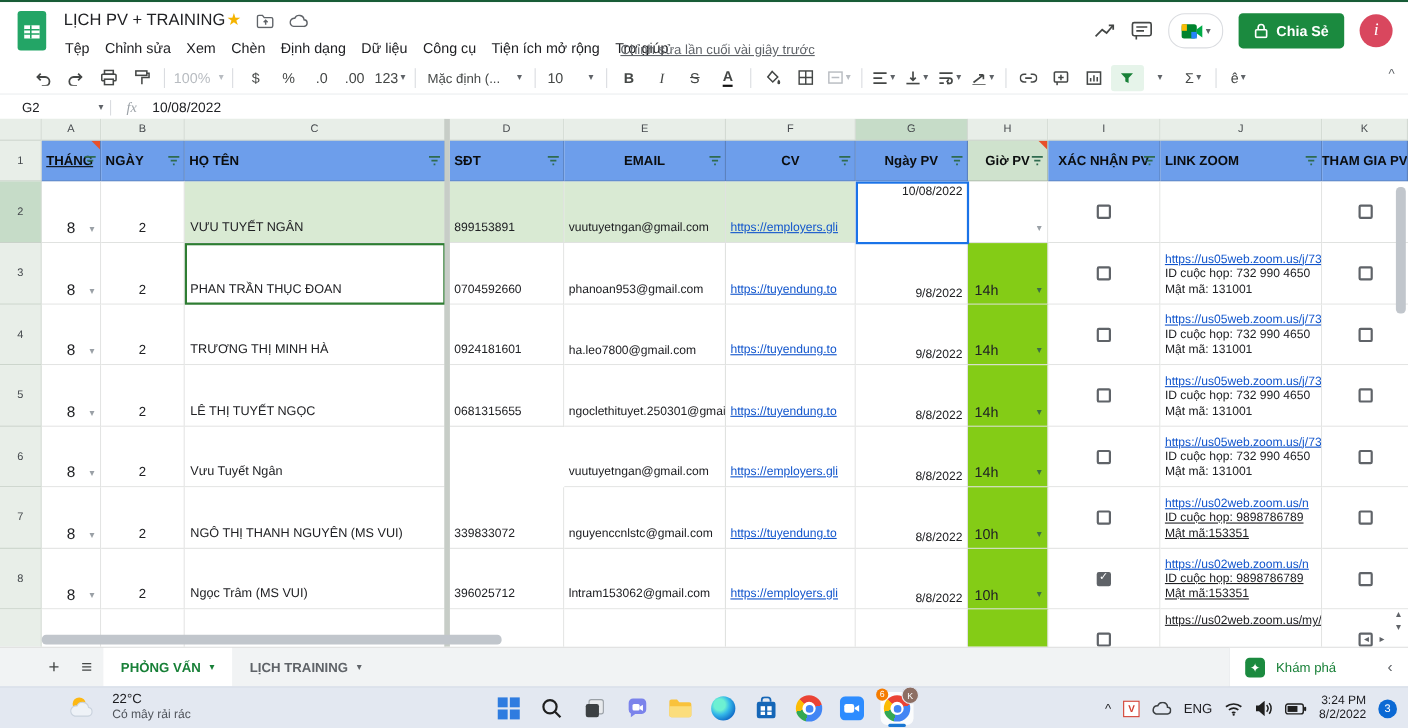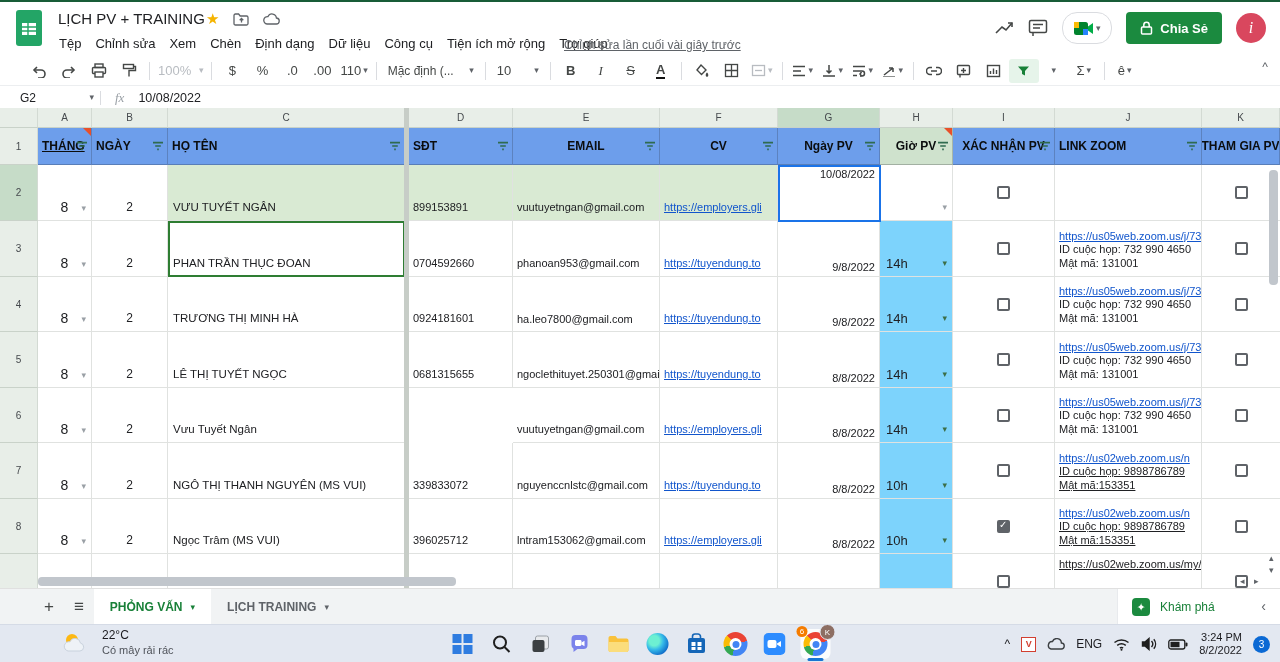--- a/index.html
+++ b/index.html
@@ -56,21 +56,21 @@
   .strip{background:#e8eee8;border-right:1px solid #d3dad3;border-bottom:1px solid #c9d2c9;
          color:#45494d;font-size:10px;align-items:center;justify-content:center;}
   .strip.sel{background:#c6dcc8;}
   .hdr{background:#6d9eeb;border-right:1px solid rgba(32,33,36,.22);border-bottom:1px solid rgba(32,33,36,.25);
        align-items:center;font-weight:bold;font-size:12px;color:#0b0d0e;}
   .hdr.hgreen{background:#cfe2cd;}
   .hlbl{white-space:nowrap;}
   .filtic{position:absolute;right:3px;top:50%;margin-top:-6px;}
   .note{position:absolute;right:0;top:0;width:0;height:0;border-top:8px solid #e8502a;border-left:8px solid transparent;}
   .grow{background:#d9ead3;}
-  .tgreen{background:#7dd3fc;}
+  .tgreen{background:#84cc16;}
   .caretc{position:absolute;font-size:9px;color:#9aa0a6;line-height:9px;}
   .caretg{color:#3c6e47;}
   .cb{width:13px;height:13px;border:2px solid #5f6368;border-radius:2px;background:#fff;box-sizing:border-box;}
   .cb.checked{background:#5f6368;position:relative;}
   .cb.checked::after{content:"✓";position:absolute;left:0px;top:-3px;color:#fff;font-size:10px;font-weight:bold;}
   .link{color:#1155cc;text-decoration:underline;white-space:nowrap;}
   .zurl{color:#1155cc;text-decoration:underline;white-space:nowrap;}
   .zinfo{color:#202124;white-space:nowrap;}
   .u{text-decoration:underline;}
   .zp{color:#202124;text-decoration:underline;white-space:nowrap;}
@@ -214,21 +214,21 @@
       </svg>
     </span>
   <span class="tsep"></span>
   <span class="tbtn gray"><span>100%</span>&nbsp;<span class="caret9 gray">▾</span></span>
   <span class="tsep"></span>
   <span class="tbtn">$</span>
   <span class="tbtn">%</span>
   <span class="tbtn">.0</span>
   <span class="tbtn">.00</span>
   <span class="tbtn">
-      <span>110</span>
+      <span>123</span>
       <span class="caret9">▾</span>
     </span>
   <span class="tsep"></span>
   <span class="tbtn fontbox">
       <span style="white-space:nowrap;overflow:hidden;font-size:12px;">Mặc định (...</span>
       <span class="caret9">▾</span>
     </span>
   <span class="tsep"></span>
   <span class="tbtn sizebox">
       <span>10</span>

